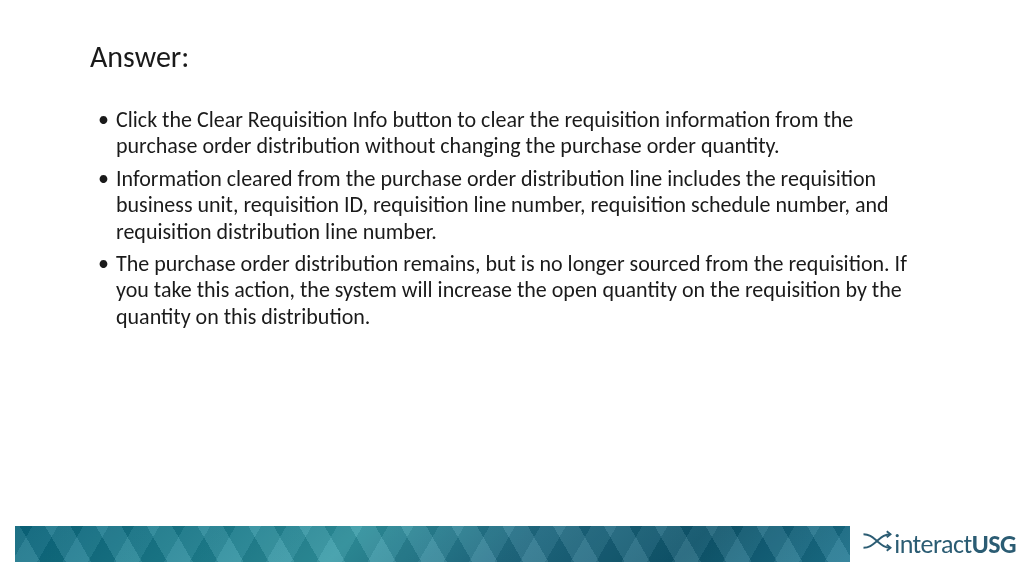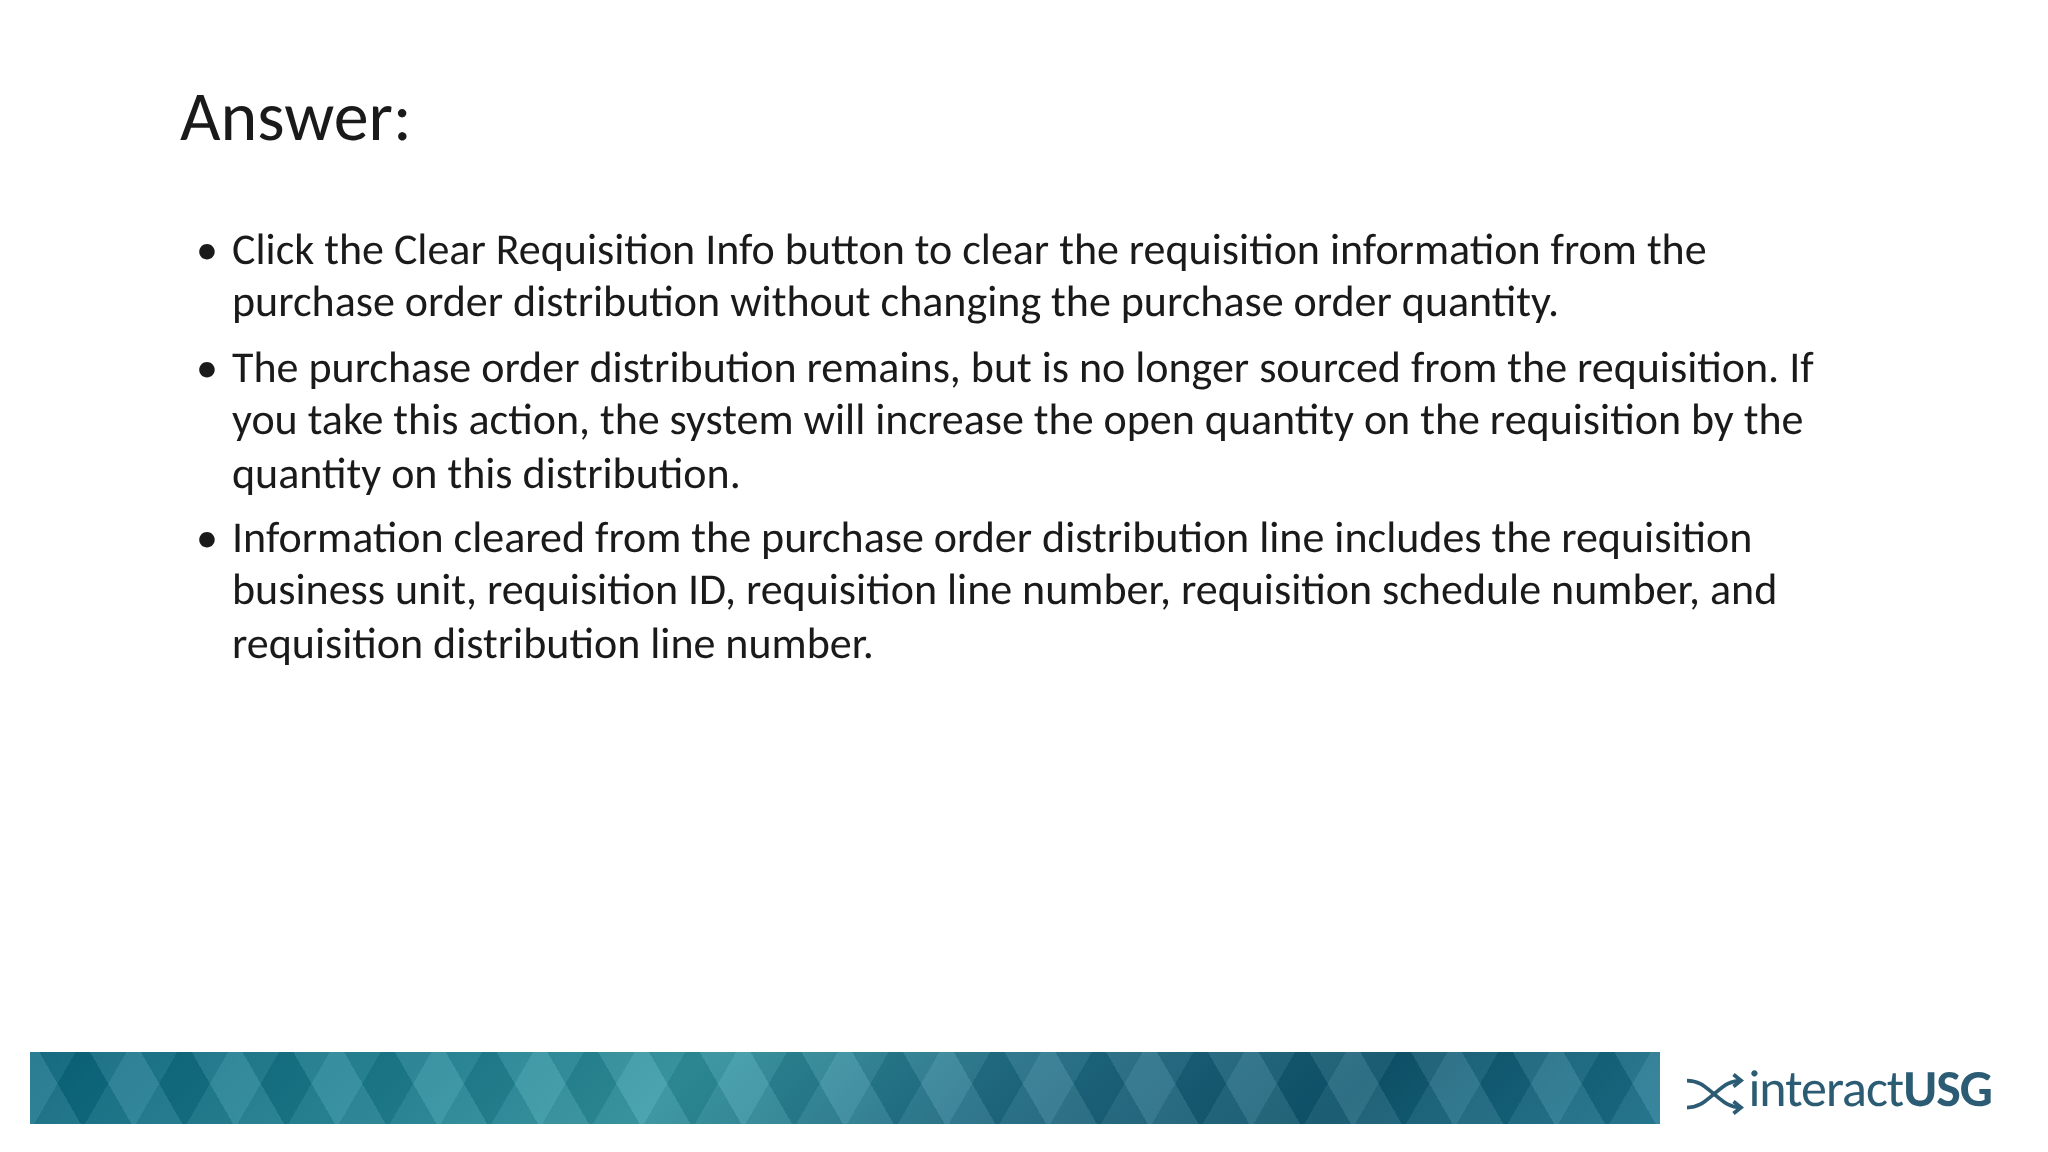--- a/index.html
+++ b/index.html
@@ -12,21 +12,21 @@
       height: 576px;
       font-family: Calibri, "Segoe UI", Arial, sans-serif;
       background: #ffffff;
       position: relative;
       overflow: hidden;
     }
     .content {
       padding: 38px 90px 0 90px;
     }
     .title {
-      font-size: 35px;
+      font-size: 30px;
       font-weight: 400;
       color: #1a1a1a;
       margin-bottom: 8px;
     }
     .bullet-list {
       list-style: none;
       padding-left: 8px;
       margin-top: 32px;
     }
     .bullet-item {
@@ -65,22 +65,22 @@
     .footer-pattern::before {
       content: "";
       position: absolute;
       inset: 0;
       background:
         repeating-linear-gradient(60deg, rgba(255,255,255,0.08) 0 22px, rgba(0,0,0,0.06) 22px 44px),
         repeating-linear-gradient(-60deg, rgba(255,255,255,0.06) 0 22px, rgba(0,0,0,0.05) 22px 44px);
     }
     .footer-logo {
       display: flex;
-      align-items: flex-end;
-      padding: 0 28px 0 12px;
+      align-items: flex-start;
+      padding: 0 8px 0 12px;
       gap: 2px;
     }
     .logo-icon {
       width: 30px;
       height: 26px;
     }
     .logo-text {
       font-size: 26px;
       color: #2b5c73;
       letter-spacing: -0.5px;
@@ -90,22 +90,22 @@
       font-weight: 700;
     }
   </style>
 </head>
 <body>
 
 <div class="content">
   <h1 class="title">Answer:</h1>
   <ul class="bullet-list">
     <li class="bullet-item">Click the Clear Requisition Info button to clear the requisition information from the purchase order distribution without changing the purchase order quantity.</li>
+    <li class="bullet-item">Information cleared from the purchase order distribution line includes the requisition business unit, requisition ID, requisition line number, requisition schedule number, and requisition distribution line number.</li>
     <li class="bullet-item">The purchase order distribution remains, but is no longer sourced from the requisition. If you take this action, the system will increase the open quantity on the requisition by the quantity on this distribution.</li>
-    <li class="bullet-item">Information cleared from the purchase order distribution line includes the requisition business unit, requisition ID, requisition line number, requisition schedule number, and requisition distribution line number.</li>
   </ul>
 </div>
 
 <div class="footer">
   <div class="footer-pattern"></div>
   <div class="footer-logo">
     <svg class="logo-icon" viewBox="0 0 40 34">
       <path d="M2 8 C 10 8, 14 12, 20 17 C 26 22, 30 26, 38 26" stroke="#2b5c73" stroke-width="2.5" fill="none"></path>
       <path d="M2 26 C 10 26, 14 22, 20 17 C 26 12, 30 8, 38 8" stroke="#2b5c73" stroke-width="2.5" fill="none"></path>
       <path d="M33 4 L38 8 L33 12" stroke="#2b5c73" stroke-width="2.5" fill="none" stroke-linejoin="miter"></path>

